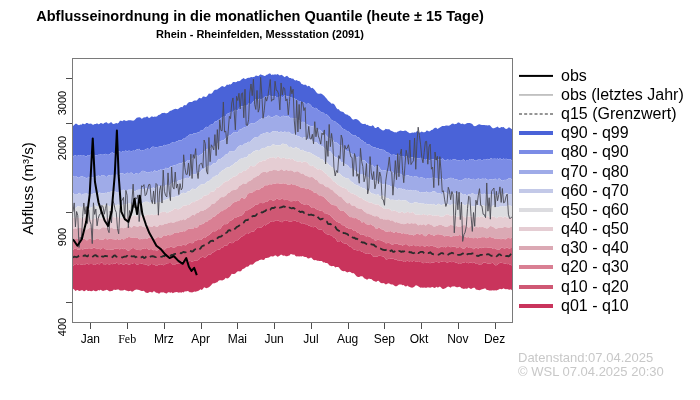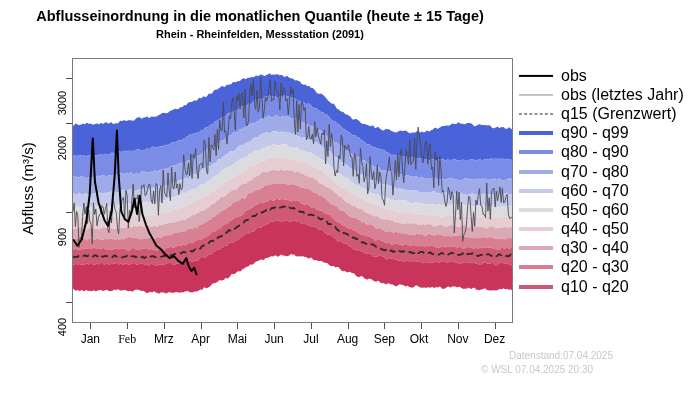--- a/index.html
+++ b/index.html
@@ -39,24 +39,24 @@
   .xticklabel{position:absolute;font-size:12px;color:#000;top:332px;white-space:nowrap;text-align:center;}
 
   
   #legend{position:absolute;left:519px;top:66px;width:178px;}
   .leg-row{display:flex;align-items:center;height:19.2px;}
   .leg-key{width:34px;height:14px;position:relative;flex:0 0 34px;margin-right:8px;}
   .leg-key .lk-line{position:absolute;left:0;right:0;top:50%;transform:translateY(-50%);}
   .leg-label{font-size:16px;color:#000;white-space:nowrap;line-height:1;}
 
   .footer{
-    position:absolute;font-size:10px;color:#c8c8c8;white-space:nowrap;
+    position:absolute;font-size:13px;color:#c8c8c8;white-space:nowrap;margin-left:9px;
   }
   #foot1{left:509px;top:350px;}
-  #foot2{left:481px;top:364px;}
+  #foot2{left:509px;top:364px;}
 </style>
 </head>
 <body>
 
 <div id="root">
 
   <div class="title-block">
     <div>Abflusseinordnung in die monatlichen Quantile (heute ± 15 Tage)</div>
     <div class="title-line2">Rhein - Rheinfelden, Messstation (2091)</div>
   </div>
@@ -185,18 +185,24 @@
           <span class="lk-line" style="height: 4px; background: rgb(217, 127, 147);"></span>
         </span>
         <span class="leg-label">q20 - q30</span>
       </div>
       <div class="leg-row">
         <span class="leg-key">
           <span class="lk-line" style="height: 4px; background: rgb(207, 88, 116);"></span>
         </span>
         <span class="leg-label">q10 - q20</span>
       </div>
+      <div class="leg-row">
+        <span class="leg-key">
+          <span class="lk-line" style="height: 4px; background: rgb(201, 52, 92);"></span>
+        </span>
+        <span class="leg-label">q01 - q10</span>
+      </div>
     </div>
 
   <div class="footer" id="foot1">Datenstand:07.04.2025</div>
   <div class="footer" id="foot2">© WSL 07.04.2025 20:30</div>
 
 </div>
 
 </body></html>

